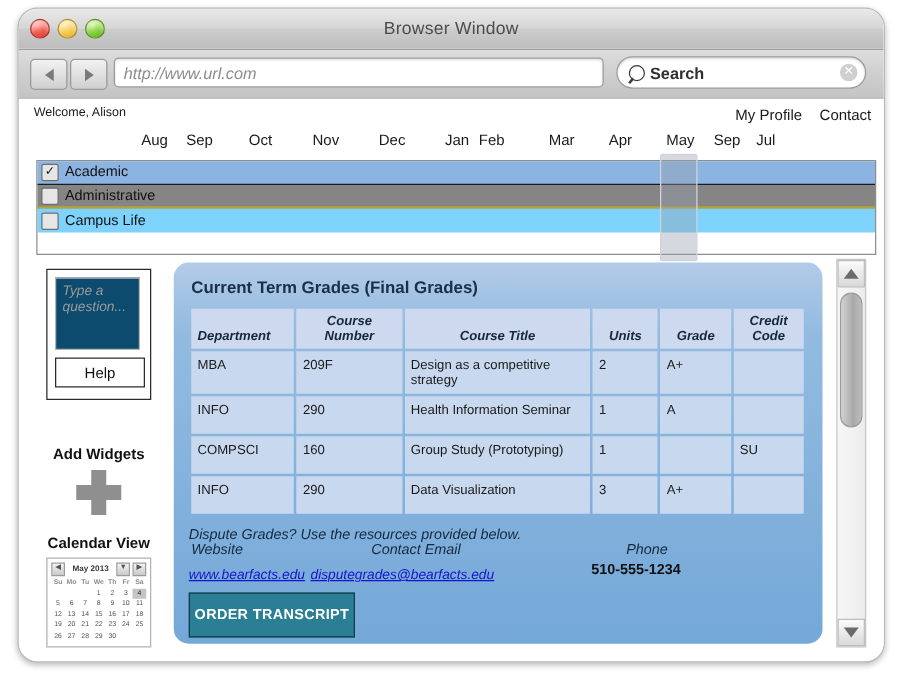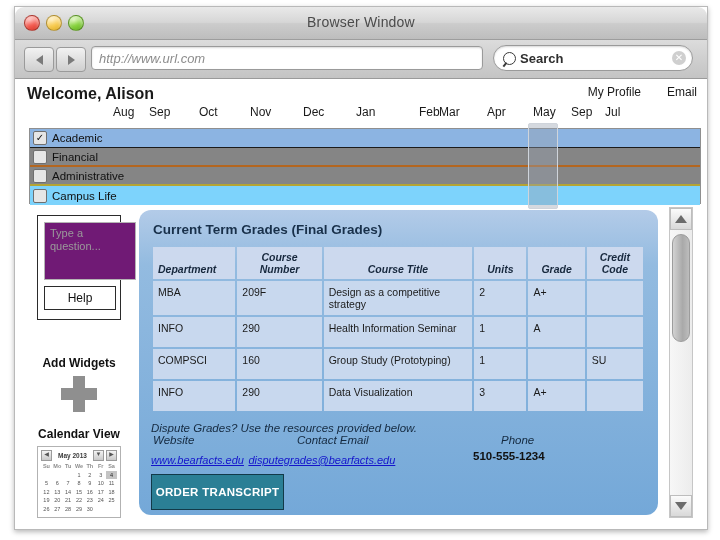--- a/index.html
+++ b/index.html
@@ -13,21 +13,21 @@
     position: relative;
     width: 720px; height: 540px;
     background: #ffffff;
   }
 
   
   .browser-window {
     position: absolute;
     left: 14px; top: 6px;
     width: 692px; height: 522px;
-    border-radius: 0;
+    border-radius: 16px;
     background: #ffffff;
     border: 1px solid #b9b9b9;
     box-shadow: 0 2px 5px rgba(0,0,0,0.28);
     overflow: hidden;
   }
   .titlebar {
     position: relative;
     height: 32px;
     background: linear-gradient(to bottom, #e9e9e9 0%, #d6d6d6 48%, #cccccc 52%, #bdbdbd 100%);
     border-bottom: 1px solid #9d9d9d;
@@ -123,26 +123,26 @@
   }
 
   
   .page {
     position: relative;
     height: 450px;
     background: #ffffff;
   }
   .welcome {
     position: absolute; left: 12px; top: 6px;
-    font-size: 16px; color: #1a1a1a; font-weight: bold;
+    font-size: 10px; color: #1a1a1a;
   }
   .acct {
     position: absolute; right: 10px; top: 6px;
     font-size: 12px; color: #1a1a1a;
-    display: flex; gap: 26px;
+    display: flex; gap: 14px;
   }
 
   
   .months {
     position: absolute; left: 0; top: 26px;
     width: 692px; height: 22px;
   }
   .month {
     position: absolute;
     font-size: 12px; color: #1a1a1a;
@@ -190,27 +190,28 @@
   
   .helpbox {
     position: absolute; left: 22px; top: 136px;
     width: 84px; height: 105px;
     border: 1px solid #2b2b2b;
     background: #ffffff;
     box-sizing: border-box;
     padding: 6px;
   }
   .qinput {
-    width: 92px; height: 58px;
+    width: 68px; height: 58px;
     border: 1px solid #b4b4b4;
-    background: #701a75;
+    background: #0c4a6e;
     box-sizing: border-box;
     padding: 4px 5px;
     font-size: 11px; color: #9a9a9a;
     line-height: 13px;
+    font-style: italic;
   }
   .helpbtn {
     margin-top: 6px;
     width: 72px; height: 24px;
     border: 1px solid #2b2b2b;
     background: #ffffff;
     display: flex; align-items: center; justify-content: center;
     font-size: 12px; color: #111111;
     box-sizing: border-box;
   }
@@ -402,46 +403,42 @@
         <span class="stext">Search</span>
         <span class="clearbtn">✕</span>
       </div>
     </div>
 
     <div class="page">
 
       <div class="welcome">Welcome, Alison</div>
       <div class="acct">
         <span>My Profile</span>
-        <span>Email</span>
+        <span>Contact</span>
       </div>
 
       <div class="months" id="months-row">
           <span class="month" style="left: 98px;">Aug</span>
           <span class="month" style="left: 134px;">Sep</span>
           <span class="month" style="left: 184px;">Oct</span>
           <span class="month" style="left: 235px;">Nov</span>
           <span class="month" style="left: 288px;">Dec</span>
           <span class="month" style="left: 341px;">Jan</span>
-          <span class="month" style="left: 404px;">Feb</span>
+          <span class="month" style="left: 368px;">Feb</span>
           <span class="month" style="left: 424px;">Mar</span>
           <span class="month" style="left: 472px;">Apr</span>
           <span class="month" style="left: 518px;">May</span>
           <span class="month" style="left: 556px;">Sep</span>
           <span class="month" style="left: 590px;">Jul</span>
         </div>
 
       <div class="catwrap">
         <div class="catrow cat-academic">
           <span class="cb">✓</span>
           <span class="clabel">Academic</span>
-        </div>
-        <div class="catrow cat-financial">
-          <span class="cb"></span>
-          <span class="clabel">Financial</span>
         </div>
         <div class="catrow cat-administrative">
           <span class="cb"></span>
           <span class="clabel">Administrative</span>
         </div>
         <div class="catrow cat-campuslife">
           <span class="cb"></span>
           <span class="clabel">Campus Life</span>
         </div>
       </div>

